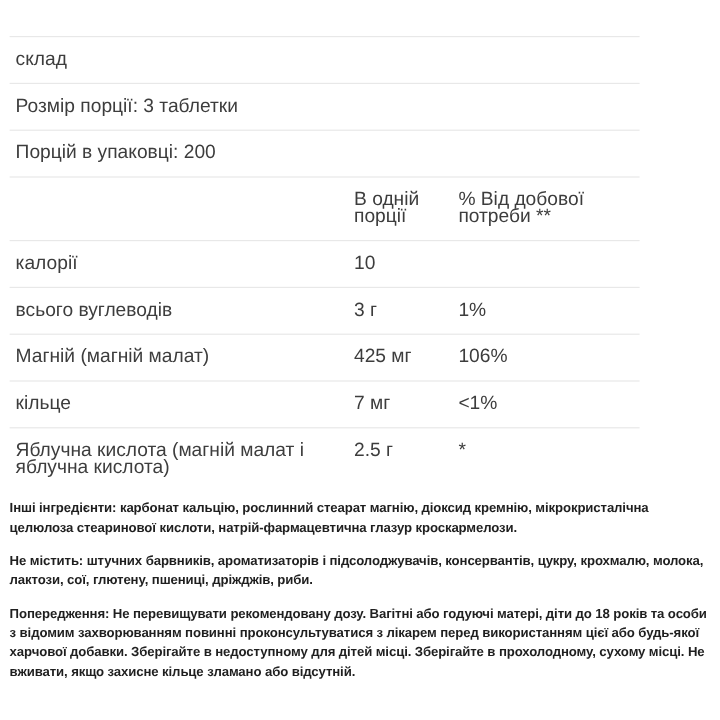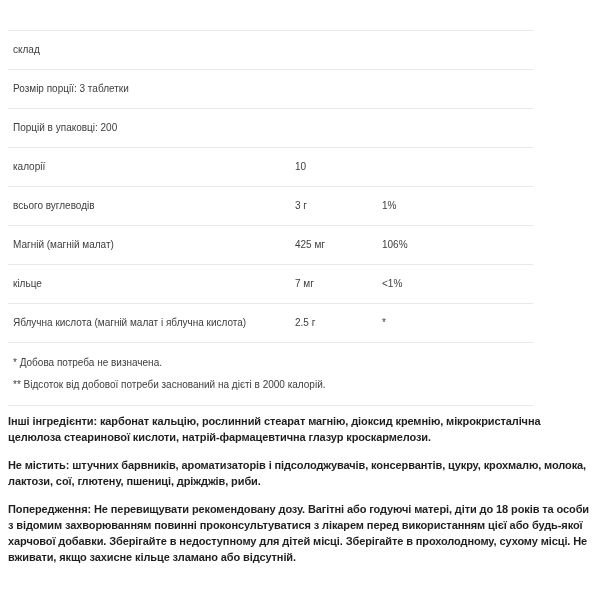--- a/index.html
+++ b/index.html
@@ -20,21 +20,21 @@
   }
   .sheet {
     width: 600px;
     height: 600px;
     position: relative;
   }
   
   .facts {
     margin: 30px 0 0 8px;
     width: 525px;
-    font-size: 10px;
+    font-size: 16px;
     color: var(--text);
   }
   .row {
     border-top: 1px solid var(--divider);
     padding: 12px 0 12px 5px;
     line-height: 14px;
   }
   .row.grid {
     display: grid;
     grid-template-columns: 282px 87px auto;
@@ -71,20 +71,25 @@
     </div>
 
     <div class="row">
       <span>Розмір порції: 3 таблетки</span>
     </div>
 
     <div class="row">
       <span>Порцій в упаковці: 200</span>
     </div>
 
+    <div class="row grid">
+      <span class="label"></span>
+      <span>В одній порції</span>
+      <span>% Від добової потреби **</span>
+    </div>
 
     <div class="row grid">
       <span class="label">калорії</span>
       <span>10</span>
       <span></span>
     </div>
 
     <div class="row grid">
       <span class="label">всього вуглеводів</span>
       <span>3 г</span>
@@ -102,24 +107,20 @@
       <span>7 мг</span>
       <span>&lt;1%</span>
     </div>
 
     <div class="row grid">
       <span class="label">Яблучна кислота (магній малат і яблучна кислота)</span>
       <span>2.5 г</span>
       <span>*</span>
     </div>
 
-    <div class="footnotes">
-      <div class="fn">* Добова потреба не визначена.</div>
-      <div class="fn">** Відсоток від добової потреби заснований на дієті в 2000 калорій.</div>
-    </div>
 
   </div>
 
   <div class="details">
     <p>Інші інгредієнти: карбонат кальцію, рослинний стеарат магнію, діоксид кремнію, мікрокристалічна целюлоза стеаринової кислоти, натрій-фармацевтична глазур кроскармелози.</p>
     <p>Не містить: штучних барвників, ароматизаторів і підсолоджувачів, консервантів, цукру, крохмалю, молока, лактози, сої, глютену, пшениці, дріжджів, риби.</p>
     <p>Попередження: Не перевищувати рекомендовану дозу. Вагітні або годуючі матері, діти до 18 років та особи з відомим захворюванням повинні проконсультуватися з лікарем перед використанням цієї або будь-якої харчової добавки. Зберігайте в недоступному для дітей місці. Зберігайте в прохолодному, сухому місці. Не вживати, якщо захисне кільце зламано або відсутній.</p>
   </div>
 
 </div>

